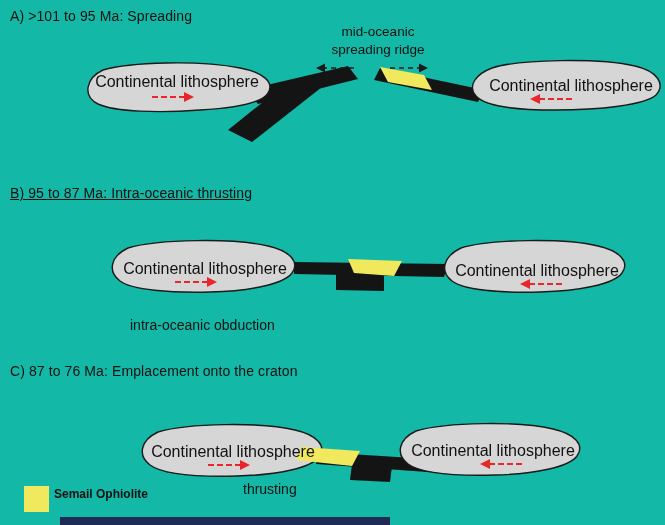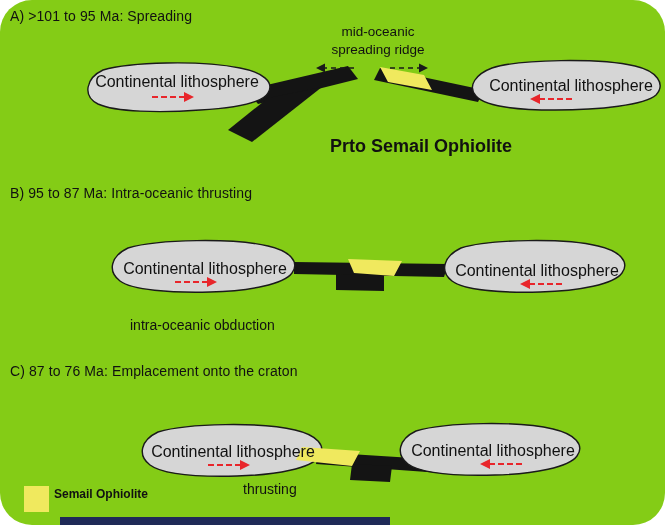--- a/index.html
+++ b/index.html
@@ -1,23 +1,22 @@
 <!DOCTYPE html>
 <html><head>
 <meta charset="utf-8">
 <style>
   html,body{margin:0;padding:0;background:#ffffff;}
   #canvas{
     position:relative;
     width:665px;height:525px;
-    background:#84cc16;
+    background:#14b8a6;
     font-family:"Liberation Sans", sans-serif;
     color:#111;
     overflow:hidden;
-    border-radius:32px;
   }
   #shapes{position:absolute;left:0;top:0;}
   .continent{stroke:#1a1a1a;stroke-width:1.4;}
   .slab{stroke:none;}
   .wedge{stroke:none;}
   .dash-red{stroke-width:2;stroke-dasharray:6 3;fill:none;}
   .dash-black{stroke-width:1.6;stroke-dasharray:5 4;fill:none;}
   .t{position:absolute;white-space:nowrap;}
   .title{font-size:14px;font-weight:500;letter-spacing:.1px;}
   .ridge-label{font-size:13.5px;text-align:center;width:140px;}
@@ -97,23 +96,22 @@
   </svg>
 
   <div class="t title" style="left:10px;top:8px;">A) &gt;101 to 95 Ma: Spreading</div>
 
   <div class="t ridge-label" style="left:308px;top:42px;">spreading ridge</div>
   <div class="t ridge-label" style="left:308px;top:24px;">mid-oceanic</div>
 
   <div class="t cont-label" style="left:92px;top:73px;">Continental lithosphere</div>
   <div class="t cont-label" style="left:486px;top:77px;">Continental lithosphere</div>
 
-  <div class="t big-label" style="left:330px;top:136px;">Prto Semail Ophiolite</div>
 
-  <div class="t title" style="left:10px;top:185px;">B) 95 to 87 Ma: Intra-oceanic thrusting</div>
+  <div class="t title" style="left:10px;top:185px;text-decoration:underline;">B) 95 to 87 Ma: Intra-oceanic thrusting</div>
 
   <div class="t cont-label" style="left:120px;top:260px;">Continental lithosphere</div>
   <div class="t cont-label" style="left:452px;top:262px;">Continental lithosphere</div>
 
   <div class="t small-label" style="left:130px;top:317px;">intra-oceanic obduction</div>
 
   <div class="t title" style="left:10px;top:363px;">C) 87 to 76 Ma: Emplacement onto the craton</div>
 
   <div class="t cont-label" style="left:148px;top:443px;">Continental lithosphere</div>
   <div class="t cont-label" style="left:408px;top:442px;">Continental lithosphere</div>

